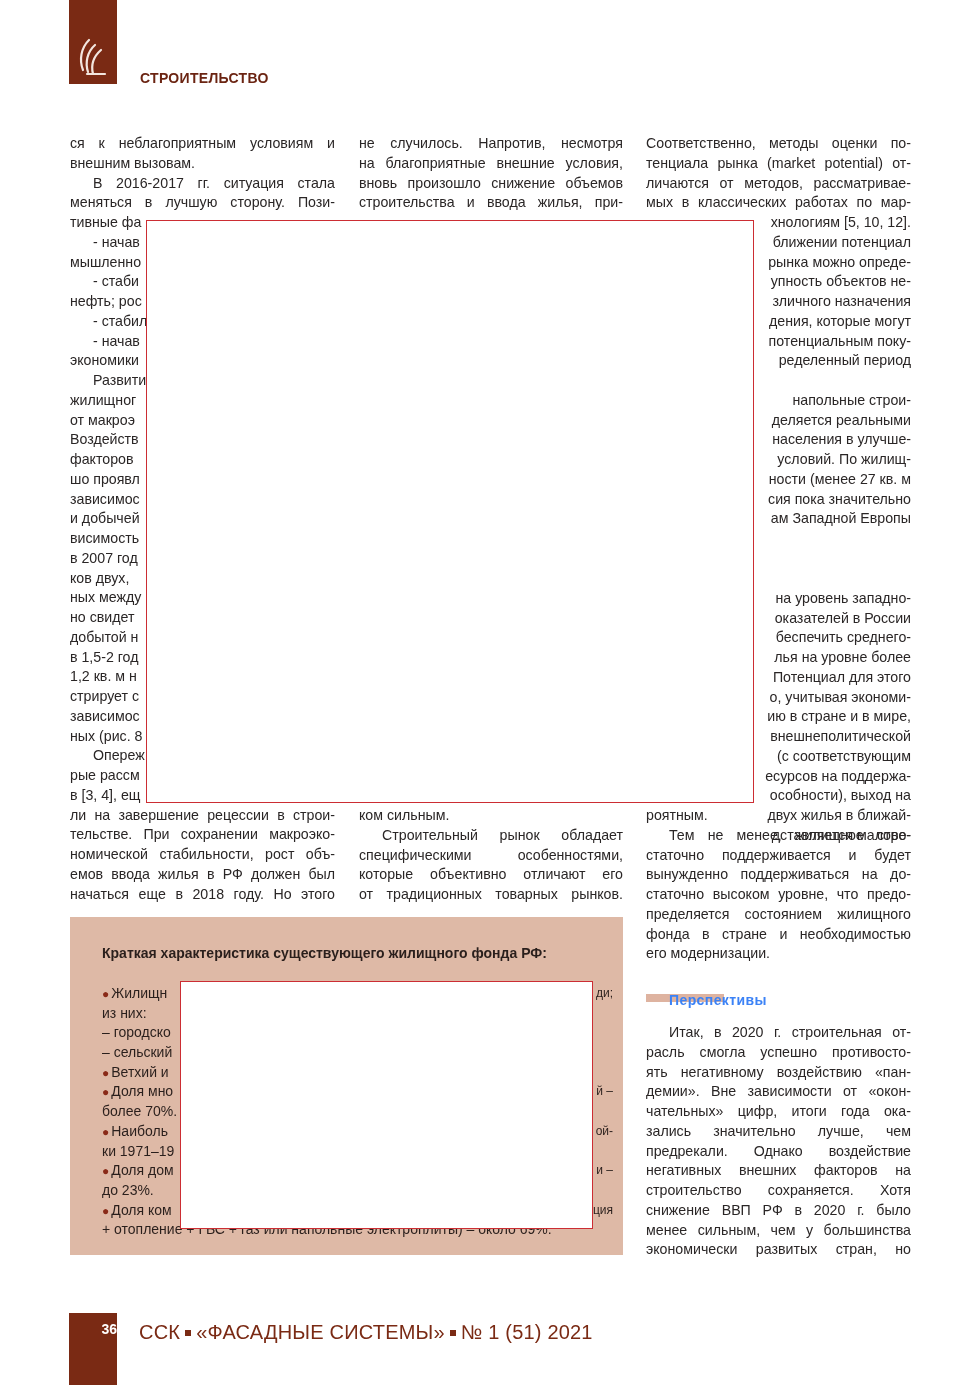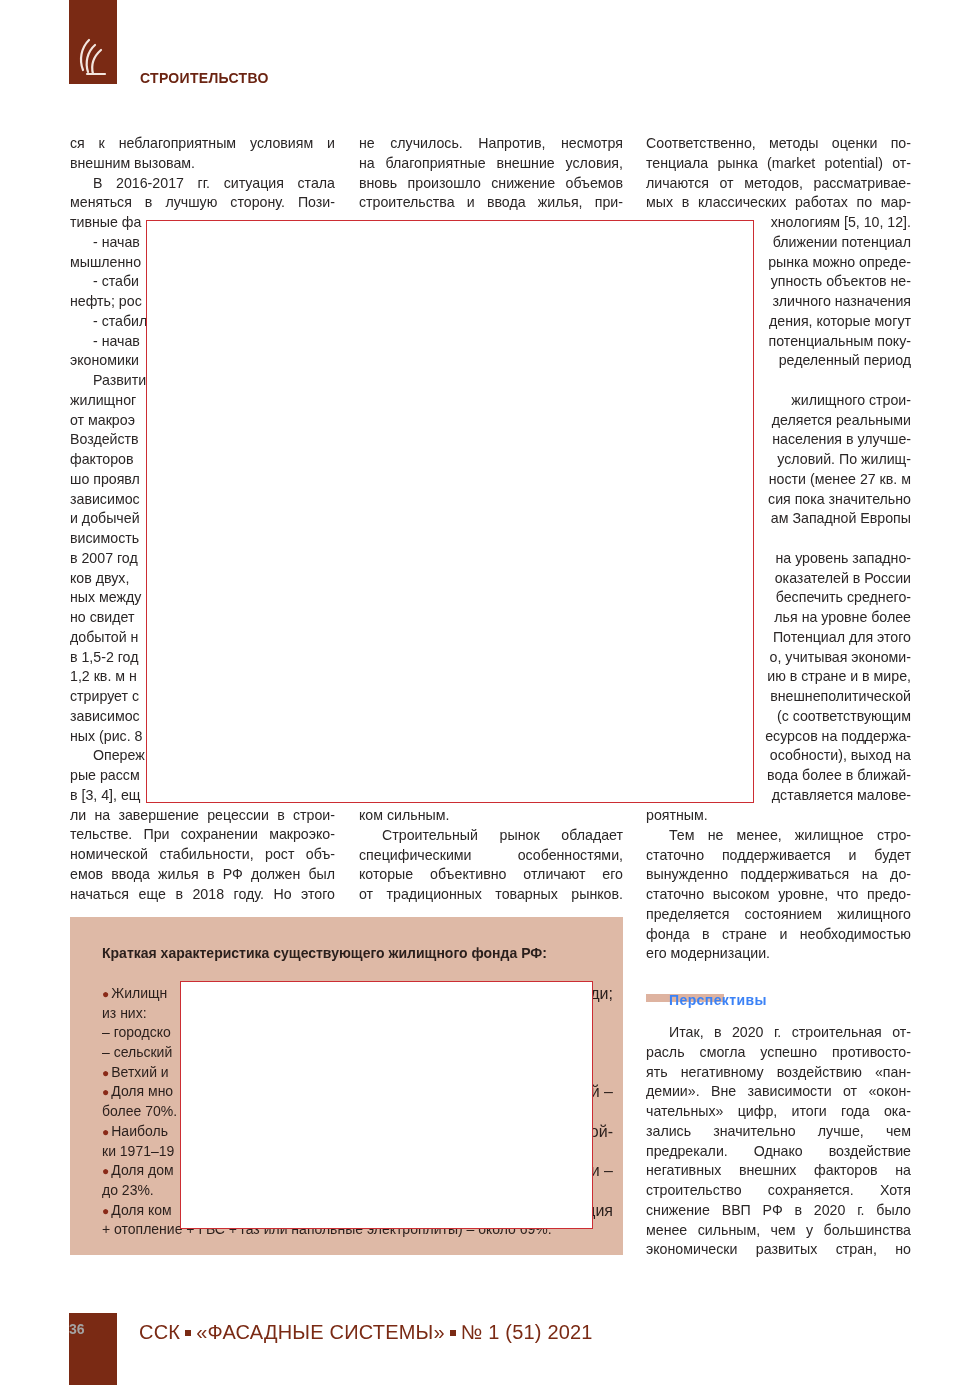--- a/index.html
+++ b/index.html
@@ -21,21 +21,21 @@
   .redact-2 { left:180px; top:981px; width:413px; height:248px; }
   .info-box { position:absolute; left:70px; top:917px; width:553px; height:338px; background:#deb9a6; }
   .info-title { position:absolute; left:32px; top:28px; font-size:14px; font-weight:bold; color:#2a1f1c; }
   .info-lines { position:absolute; left:32px; top:67px; width:512px; font-size:14px; line-height:19.7px; color:#2a1f1c; }
   .info-lines .ln { display:block; height:19.7px; white-space:nowrap; overflow:hidden; }
   .bullet { color:#8a2a18; font-size:12px; margin-right:2px; }
   .heading-persp { position:absolute; left:646px; top:990px; width:200px; height:22px; }
   .heading-persp .bg { position:absolute; left:0; top:4px; width:78px; height:8px; background:#deb3a0; }
   .heading-persp .txt { position:absolute; left:23px; top:2px; font-size:14px; font-weight:bold; color:#3b82f6; letter-spacing:0.4px; }
   .page-box { position:absolute; left:69px; top:1313px; width:48px; height:72px; background:#7a2a14; }
-  .page-num { position:absolute; left:0; top:8px; width:48px; text-align:left; color:#a3a3a3; font-weight:bold; font-size:14px; }
+  .page-num { position:absolute; left:0; top:8px; width:48px; text-align:right; color:#ffffff; font-weight:bold; font-size:14px; }
   .footer { position:absolute; left:139px; top:1321px; font-size:20px; color:#7a2a14; letter-spacing:0.2px; }
   .footer .sq { display:inline-block; width:6px; height:6px; background:#7a2a14; margin:0 5px 2px 5px; vertical-align:middle; }
 </style>
 </head>
 <body>
 
 <div class="top-bar">
   <svg class="logo" viewBox="0 0 36 42">
     <g fill="none" stroke="#f3e6df" stroke-width="2.2" stroke-linecap="round">
       <path d="M14 4 C6 12 4 24 8 34"></path>
@@ -110,40 +110,40 @@
 <div class="col col3" style="left:754px;width:157px;top:213px;text-align:right" id="col3frag">
     <span class="ln last" style="text-align: right; text-align-last: right;">хнологиям [5, 10, 12].</span>
     <span class="ln last" style="text-align: right; text-align-last: right;">ближении потенциал</span>
     <span class="ln last" style="text-align: right; text-align-last: right;">рынка можно опреде-</span>
     <span class="ln last" style="text-align: right; text-align-last: right;">упность объектов не-</span>
     <span class="ln last" style="text-align: right; text-align-last: right;">зличного назначения</span>
     <span class="ln last" style="text-align: right; text-align-last: right;">дения, которые могут</span>
     <span class="ln last" style="text-align: right; text-align-last: right;">потенциальным поку-</span>
     <span class="ln last" style="text-align: center; text-align-last: right;">ределенный период</span>
     <span class="ln last" style="text-align: right; text-align-last: right;"></span>
-    <span class="ln last" style="text-align: right; text-align-last: right;">жилищного строи-</span>
+    <span class="ln last" style="text-align: right; text-align-last: right;">напольные строи-</span>
     <span class="ln last" style="text-align: right; text-align-last: right;">деляется реальными</span>
     <span class="ln last" style="text-align: center; text-align-last: right;">населения в улучше-</span>
     <span class="ln last" style="text-align: right; text-align-last: right;">условий. По жилищ-</span>
     <span class="ln last" style="text-align: right; text-align-last: right;">ности (менее 27 кв. м</span>
     <span class="ln last" style="text-align: right; text-align-last: right;">сия пока значительно</span>
     <span class="ln last" style="text-align: right; text-align-last: right;">ам Западной Европы</span>
     <span class="ln last" style="text-align: right; text-align-last: right;"></span>
-    <span class="ln last" style="text-align: right; text-align-last: right;">на уровень западно-</span>
+    <span class="ln last" style="text-align: right; text-align-last: right; margin-top: 40px;">на уровень западно-</span>
     <span class="ln last" style="text-align: right; text-align-last: right;">оказателей в России</span>
     <span class="ln last" style="text-align: right; text-align-last: right;">беспечить среднего-</span>
     <span class="ln last" style="text-align: right; text-align-last: right;">лья на уровне более</span>
     <span class="ln last" style="text-align: right; text-align-last: right;">Потенциал для этого</span>
     <span class="ln last" style="text-align: right; text-align-last: right;">о, учитывая экономи-</span>
     <span class="ln last" style="text-align: right; text-align-last: right;">ию в стране и в мире,</span>
     <span class="ln last" style="text-align: right; text-align-last: right;">внешнеполитической</span>
     <span class="ln last" style="text-align: right; text-align-last: right;">(с соответствующим</span>
     <span class="ln last" style="text-align: center; text-align-last: right;">есурсов на поддержа-</span>
     <span class="ln last" style="text-align: right; text-align-last: right;">особности), выход на</span>
-    <span class="ln last" style="text-align: right; text-align-last: right;">вода более в ближай-</span>
+    <span class="ln last" style="text-align: right; text-align-last: right;">двух жилья в ближай-</span>
     <span class="ln last" style="text-align: right; text-align-last: right;">дставляется малове-</span>
   </div>
 <div class="col col3" style="top:806px" id="col3bot">
     <span class="ln last">роятным.</span>
     <span class="ln ind">Тем не менее, жилищное стро-</span>
     <span class="ln">статочно поддерживается и будет</span>
     <span class="ln">вынужденно поддерживаться на до-</span>
     <span class="ln">статочно высоком уровне, что предо-</span>
     <span class="ln">пределяется состоянием жилищного</span>
     <span class="ln">фонда в стране и необходимостью</span>
@@ -181,21 +181,21 @@
       <span class="ln"><span class="bullet">●</span><span>Ветхий и</span></span>
       <span class="ln"><span class="bullet">●</span><span>Доля мно</span></span>
       <span class="ln"><span>более 70%.</span></span>
       <span class="ln"><span class="bullet">●</span><span>Наиболь</span></span>
       <span class="ln"><span>ки 1971–19</span></span>
       <span class="ln"><span class="bullet">●</span><span>Доля дом</span></span>
       <span class="ln"><span>до 23%.</span></span>
       <span class="ln"><span class="bullet">●</span><span>Доля ком</span></span>
       <span class="ln"><span>+ отопление + ГВС + газ или напольные электроплиты) – около 69%.</span></span>
     </div>
-  <div id="infofrags" style="position:absolute;right:10px;top:67px;width:30px;font-size:16px;line-height:19.7px;color:#2a1f1c;text-align:right;">
+  <div id="infofrags" style="position:absolute;right:10px;top:67px;width:30px;font-size:12px;line-height:19.7px;color:#2a1f1c;text-align:right;">
       <div style="height: 19.7px;">ди;</div>
       <div style="height: 19.7px;"></div>
       <div style="height: 19.7px;"></div>
       <div style="height: 19.7px;"></div>
       <div style="height: 19.7px;"></div>
       <div style="height: 19.7px;">й –</div>
       <div style="height: 19.7px;"></div>
       <div style="height: 19.7px;">ой-</div>
       <div style="height: 19.7px;"></div>
       <div style="height: 19.7px;">и –</div>

